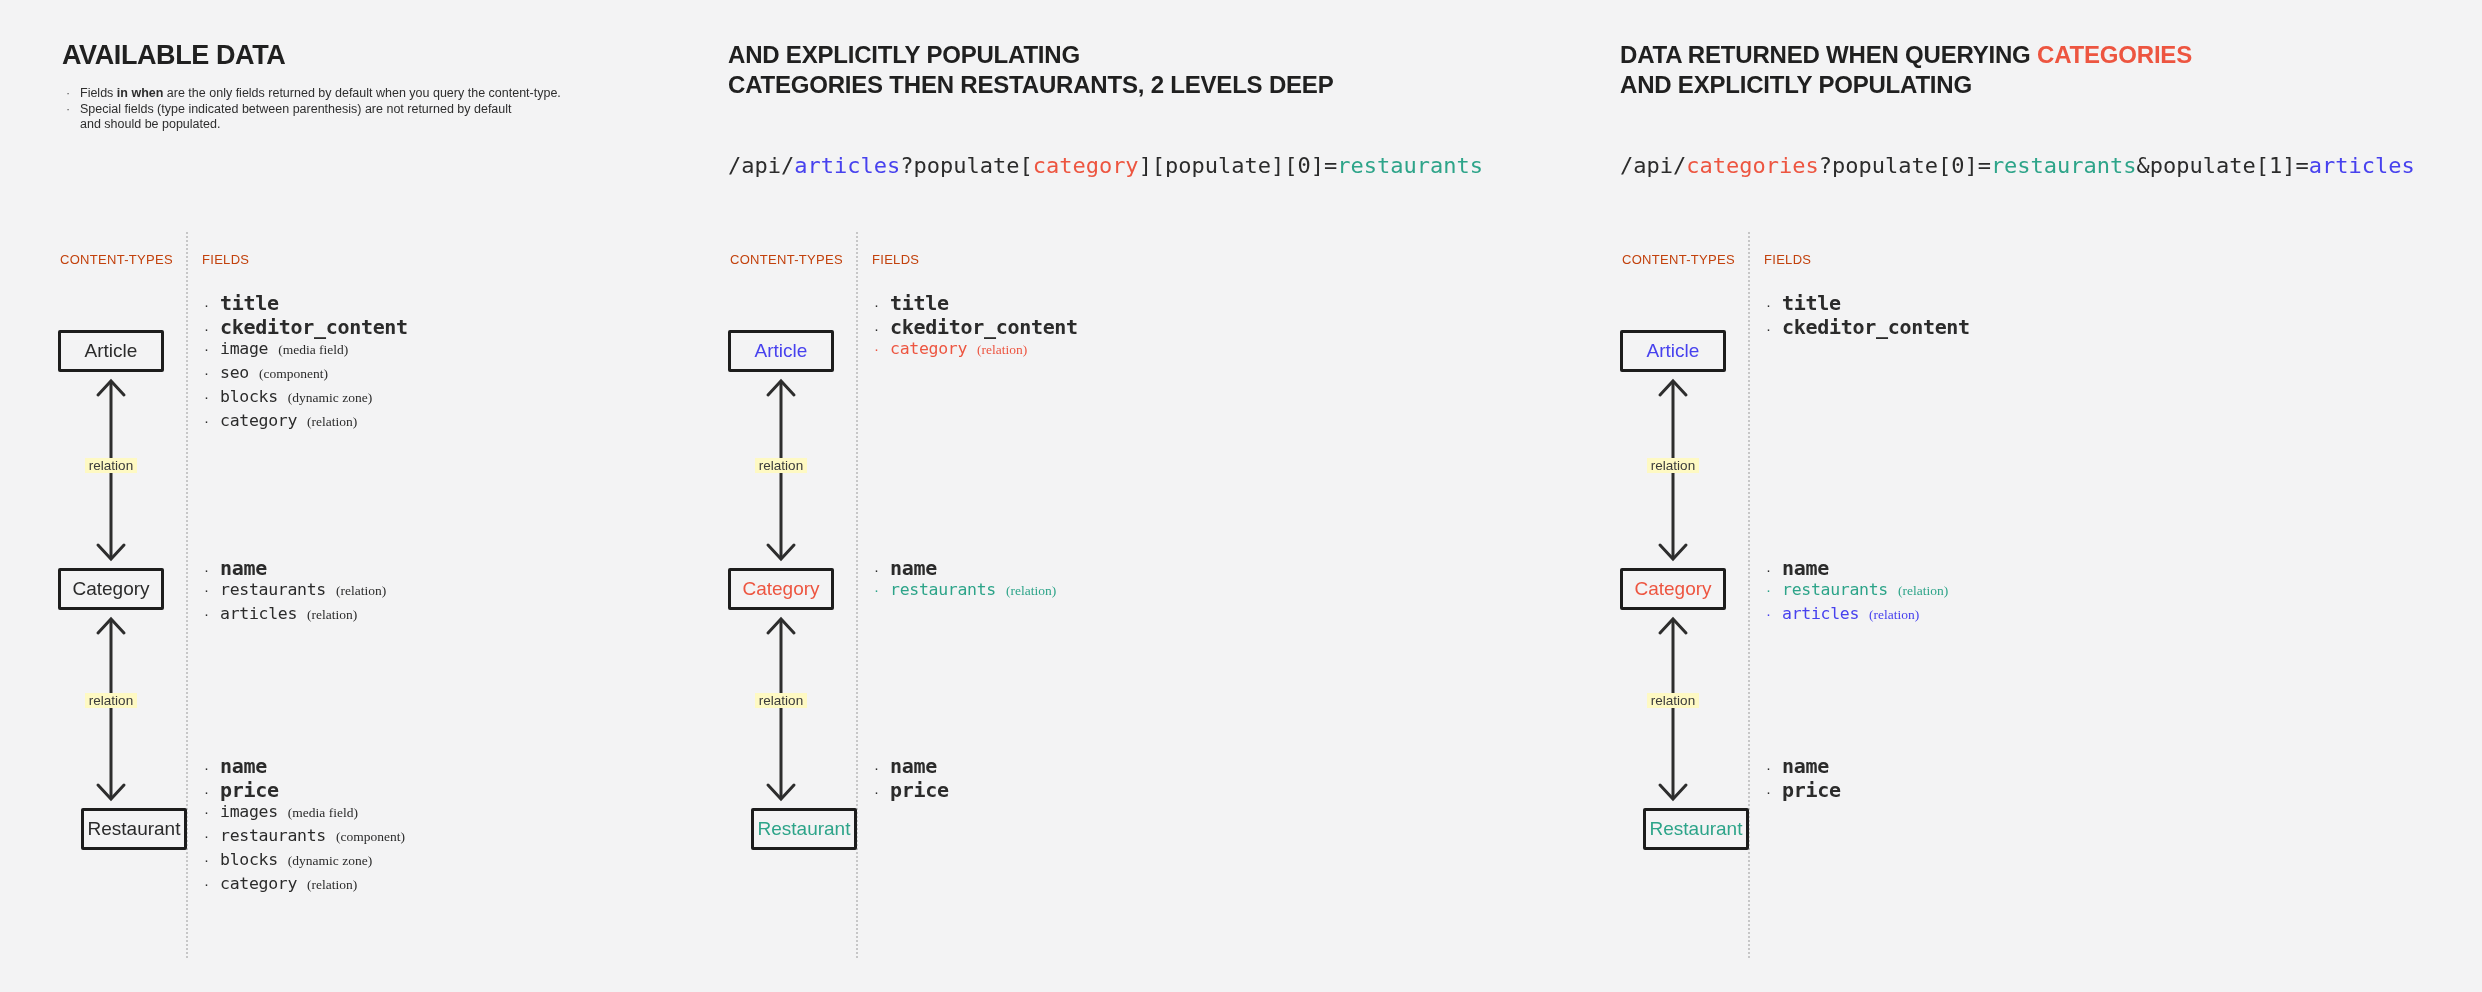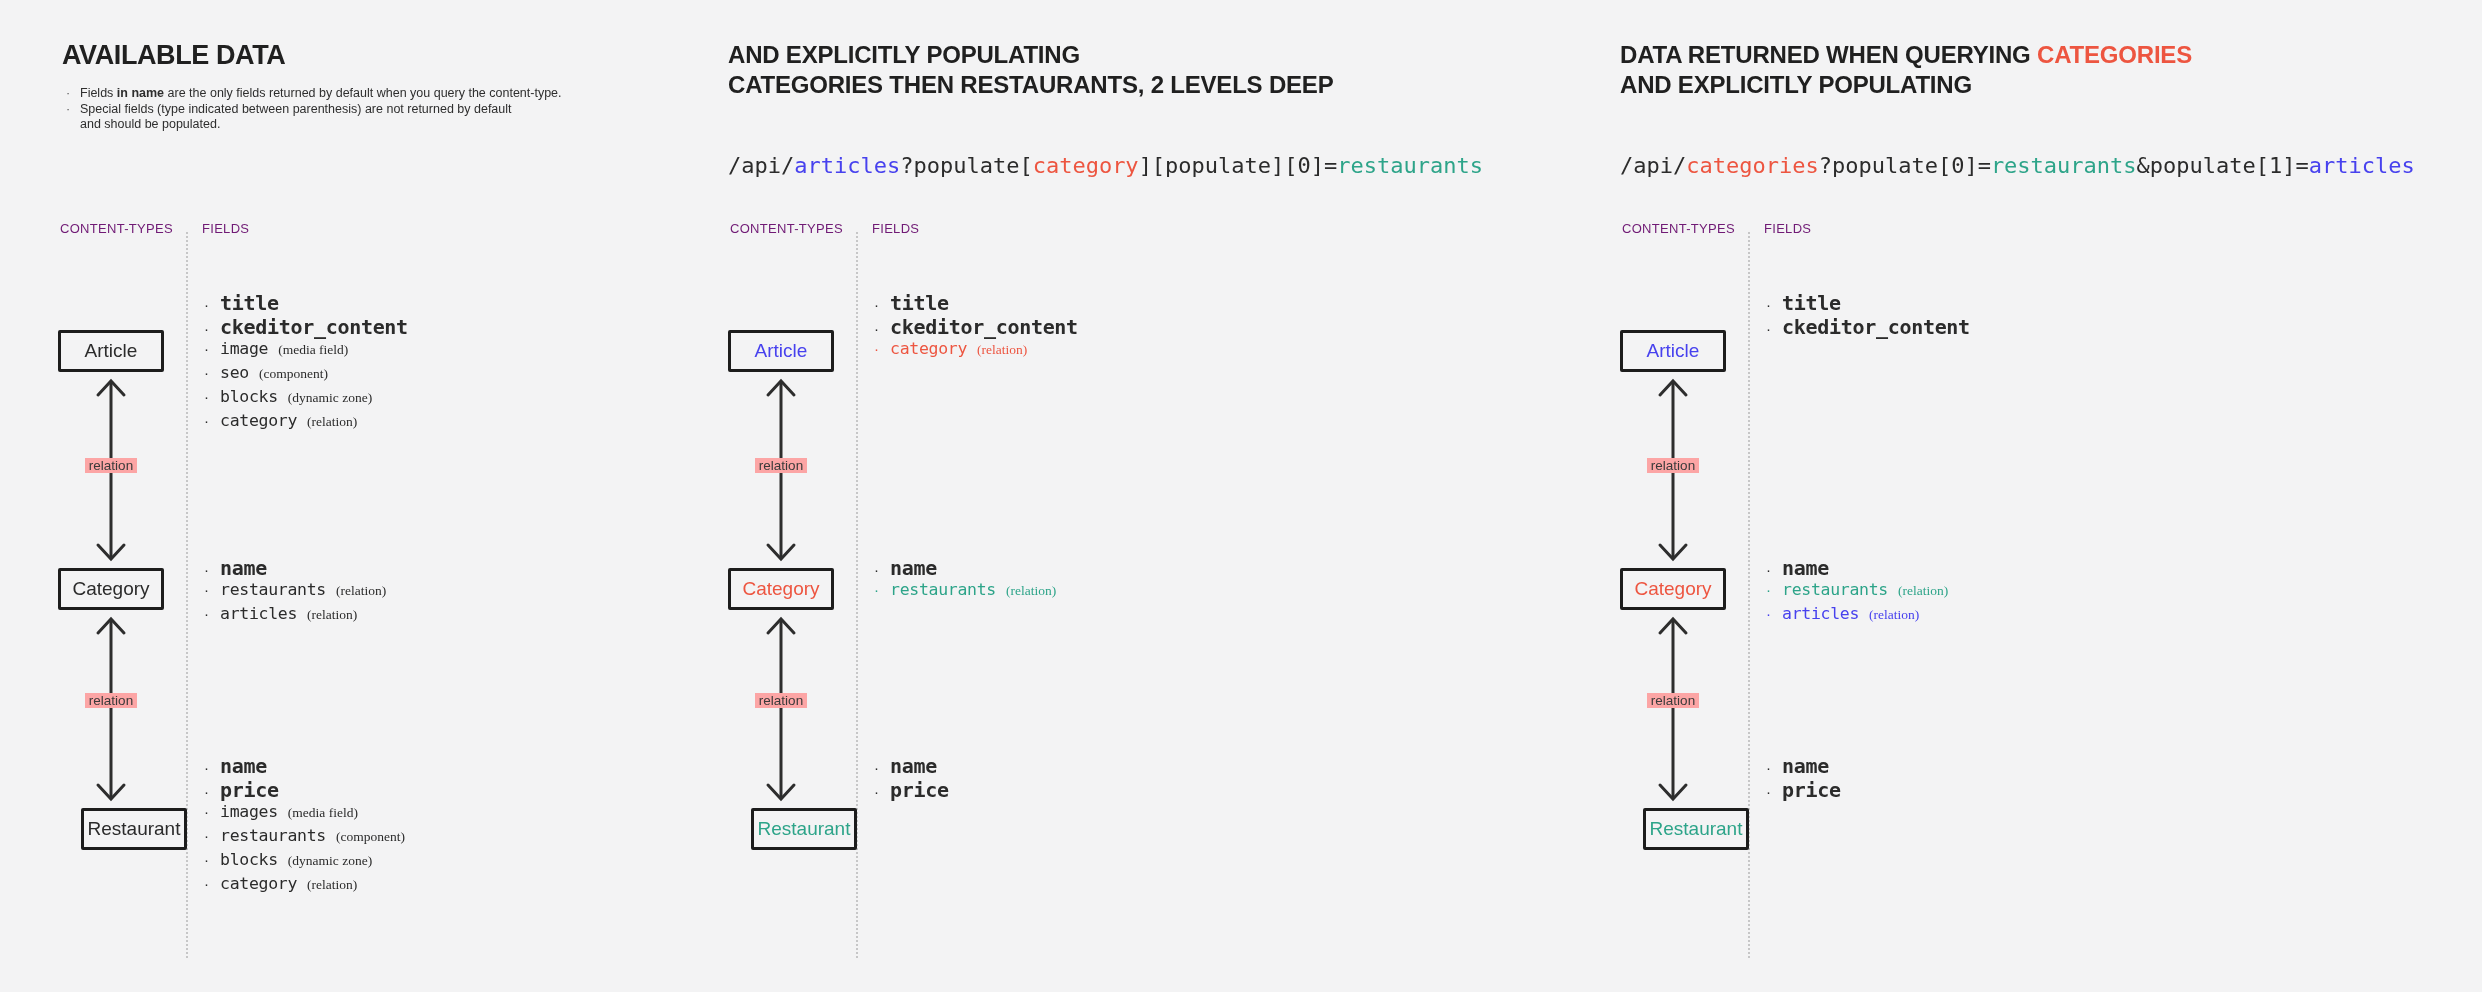--- a/index.html
+++ b/index.html
@@ -19,37 +19,37 @@
   .main-title { position:absolute; top:4px; left:4px; font-size:27px; font-weight:bold; color:#202020; letter-spacing:-0.4px; white-space:nowrap; }
   .query-title { position:absolute; top:4px; left:0; font-size:24px; font-weight:bold; color:#202020; line-height:30px; letter-spacing:-0.2px; white-space:nowrap; }
   .api-url { position:absolute; top:117px; left:0; font-family:"DejaVu Sans Mono", monospace; font-size:22px; white-space:nowrap; color:#2b2b2b; }
 
   .notes { position:absolute; top:50px; left:8px; font-size:12.5px; line-height:15.5px; color:#2e2e2e; }
   .note-item { display:flex; }
   .note-dot { width:14px; color:#555; flex:none; }
   .note-text { white-space:pre-line; }
   .note-text b { font-weight:bold; }
 
-  .hdr { position:absolute; top:185px; font-size:13px; color:#701a75; letter-spacing:0.3px; white-space:nowrap; }
+  .hdr { position:absolute; top:216px; font-size:13px; color:#c2410c; letter-spacing:0.3px; white-space:nowrap; }
   .hdr.ct { left:2px; }
   .hdr.f  { left:144px; }
   .divider { position:absolute; left:128px; top:196px; height:726px; width:0; border-left:2px dotted #c6c6c7; }
 
   .ctbox { position:absolute; left:0; width:106px; height:42px; border:3px solid #1c1c1c; border-radius:2px; background:#f3f3f4;
            display:flex; align-items:center; justify-content:center; z-index:2; }
   .ctbox span { font-size:19px; letter-spacing:0; }
   .box-article    { top:294px; }
   .box-category   { top:532px; }
   .box-restaurant { top:772px;margin-left:23px; }
 
   .arrow { position:absolute; left:35px; z-index:1; }
   .arrow1 { top:338px; }
   .arrow2 { top:576px; }
   .rel-label { position:absolute; left:0; width:106px; text-align:center; z-index:3; }
-  .rel-label span { background:#fca5a5; font-size:13.5px; color:#3a3a3a; padding:0 4px; }
+  .rel-label span { background:#fef9c3; font-size:13.5px; color:#3a3a3a; padding:0 4px; }
   .rel1 { top:420px; }
   .rel2 { top:655px; }
 
   .fields { position:absolute; left:146px; list-style:none; white-space:nowrap; }
   .fg-article    { top:255px; }
   .fg-category   { top:520px; }
   .fg-restaurant { top:718px; }
   .field { display:flex; align-items:baseline; height:24px; font-family:"DejaVu Sans Mono", monospace; font-size:16.5px; color:#2b2b2b; }
   .field .dot { width:16px; font-family:"Liberation Sans", sans-serif; font-size:15px; color:#444; flex:none; }
   .field .fname { letter-spacing:-0.3px; }
@@ -58,21 +58,21 @@
 </style>
 </head>
 <body style="background: rgb(243, 243, 244);">
 
 <div class="col" id="col1">
   <h1 class="main-title">AVAILABLE DATA</h1>
 
   <div class="notes">
     <div class="note-item">
       <span class="note-dot">·</span>
-      <span class="note-text"><span>Fields </span><b>in name</b><span> are the only fields returned by default when you query the content-type.</span></span>
+      <span class="note-text"><span>Fields </span><b>in when</b><span> are the only fields returned by default when you query the content-type.</span></span>
     </div>
     <div class="note-item">
       <span class="note-dot">·</span>
       <span class="note-text">Special fields (type indicated between parenthesis) are not returned by default
 and should be populated.</span>
     </div>
   </div>
 
   <div class="hdr ct">CONTENT-TYPES</div>
   <div class="hdr f">FIELDS</div>

